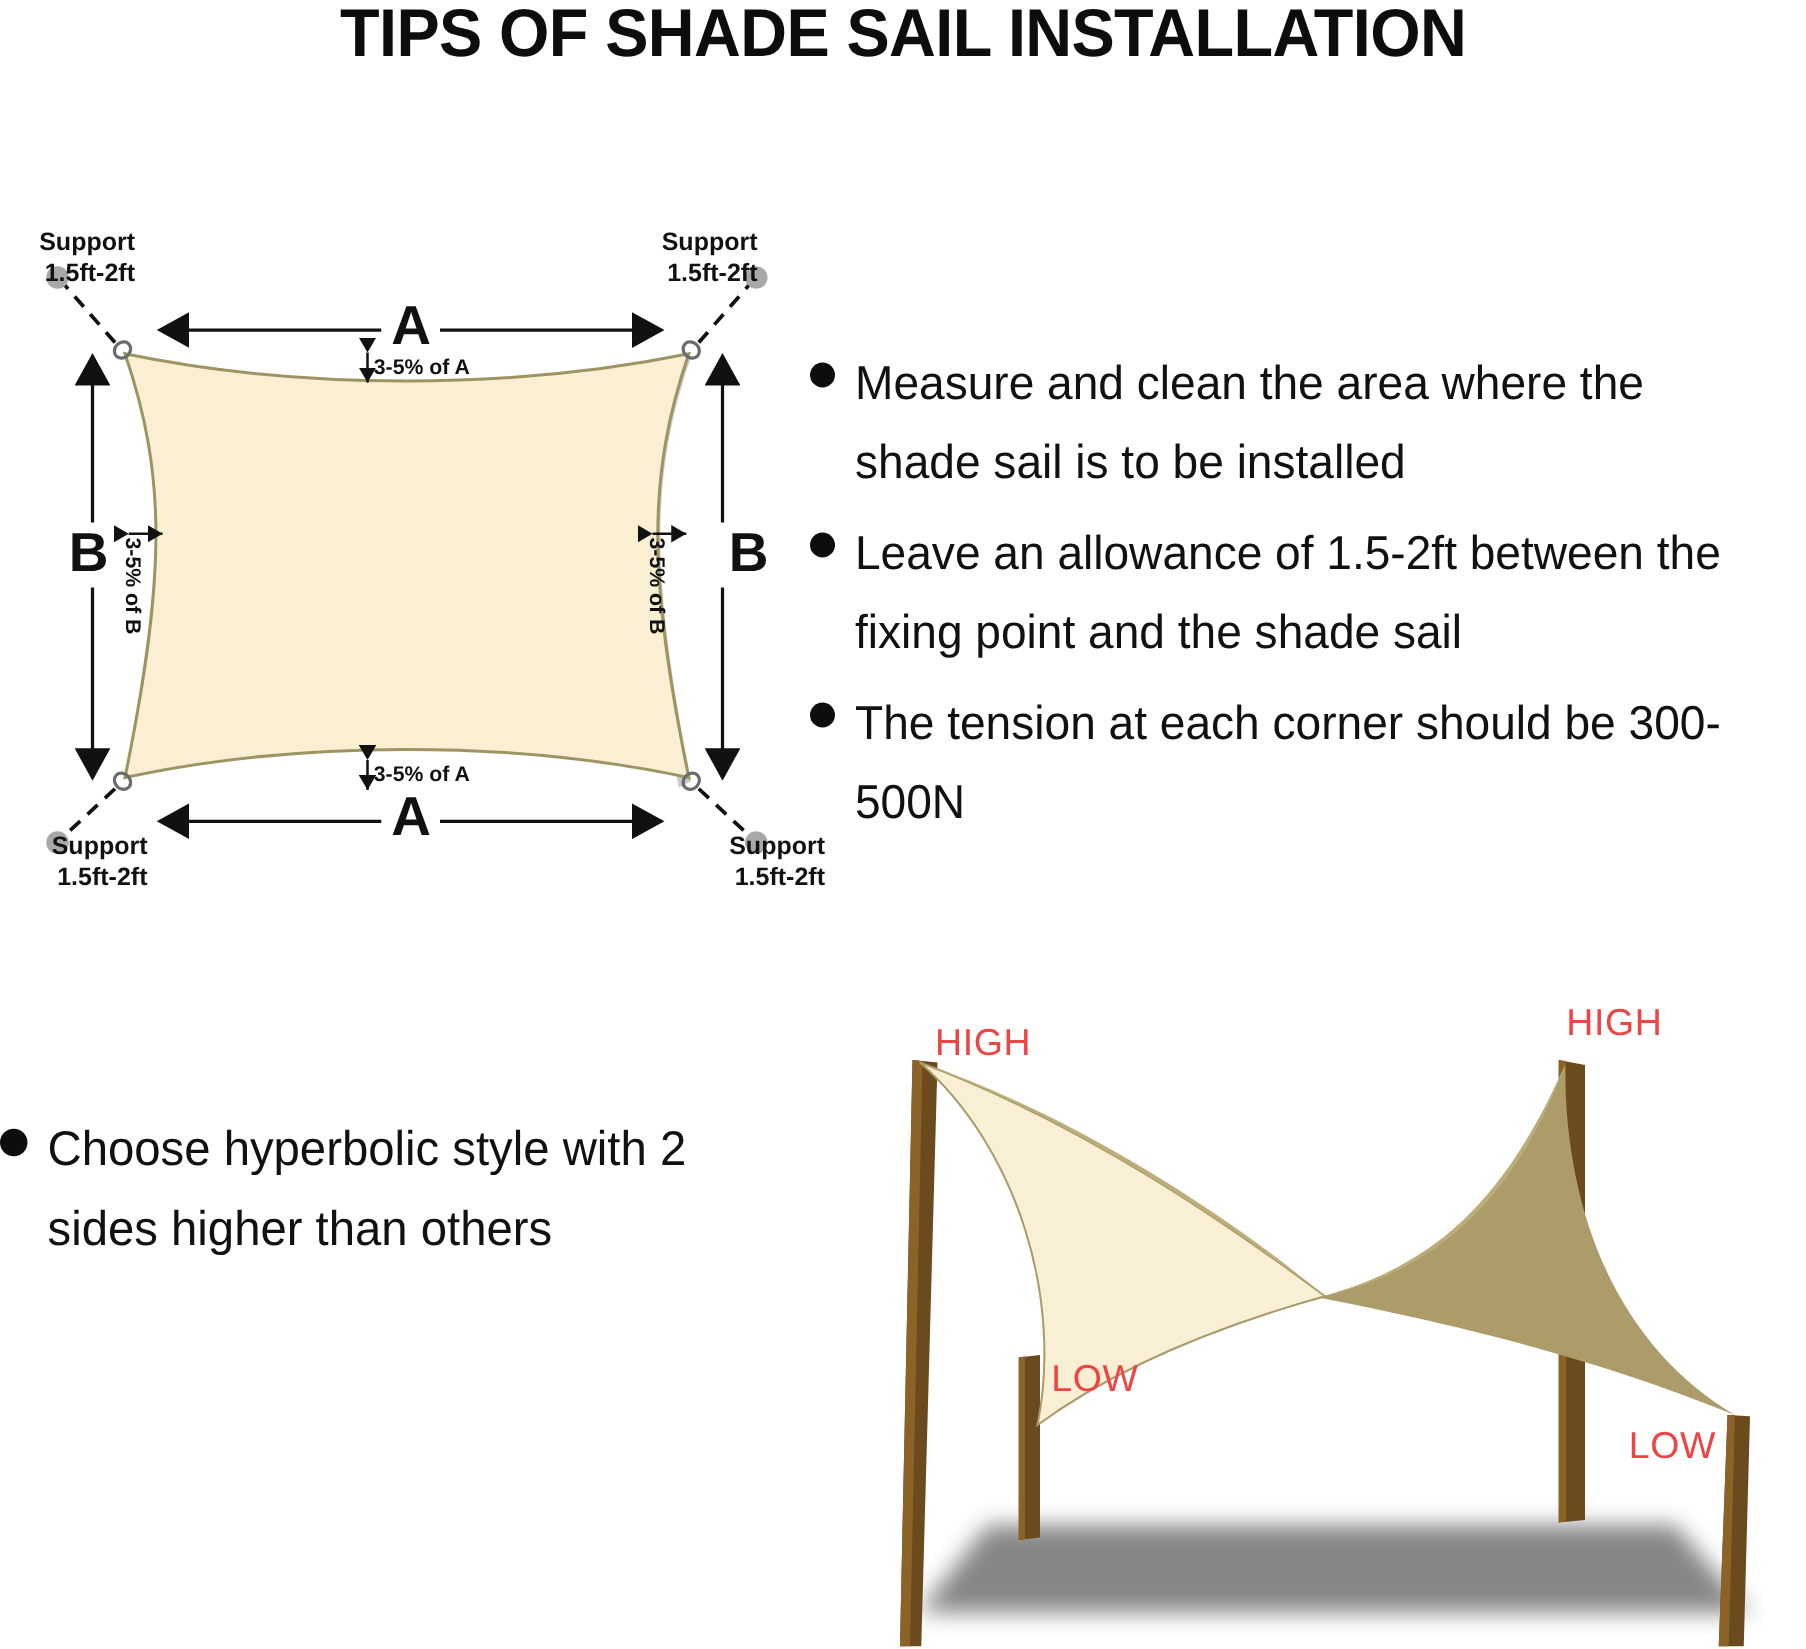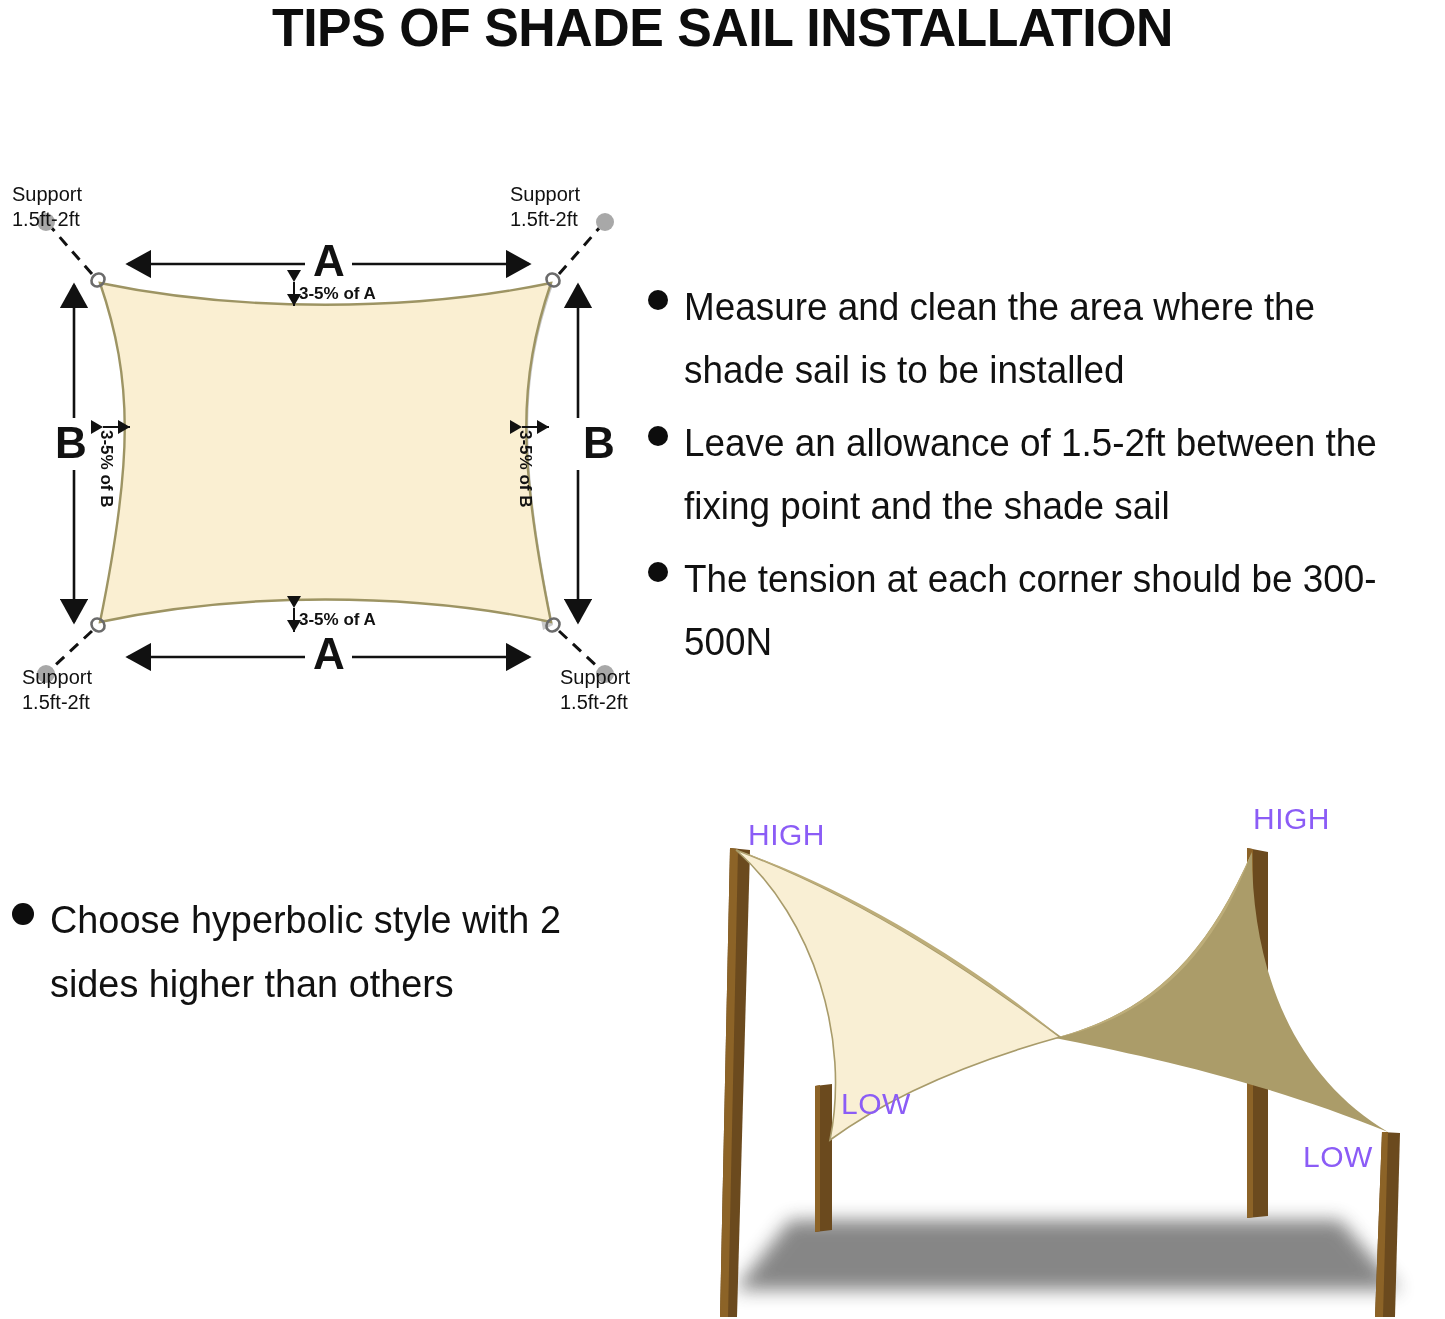--- a/index.html
+++ b/index.html
@@ -30,39 +30,39 @@
   }
 
   
   #list-right{left:648px;top:276px;width:800px;}
   #list-right .bullet-row{margin-bottom:10px;}
   #list-right .bullet-dot{width:20px;height:20px;margin-top:14px;margin-right:16px;}
   #list-right .bullet-text{font-size:38px;line-height:63px;
        transform:scaleX(0.97);transform-origin:0 0;}
 
   
-  #list-left{left:12px;top:888px;width:620px;}
+  #list-left{left:0;top:888px;width:620px;}
   #list-left .bullet-row{margin-bottom:10px;}
   #list-left .bullet-dot{width:22px;height:22px;margin-top:15px;margin-right:16px;}
   #list-left .bullet-text{font-size:39px;line-height:64px;
        transform:scaleX(0.97);transform-origin:0 0;}
 
   
   .dg-label{
     position:absolute;font-family:"Liberation Sans","DejaVu Sans",sans-serif;
     font-weight:bold;color:#111;white-space:nowrap;
   }
-  .support-lbl{font-size:20px;line-height:25px;font-weight:normal;text-align:left;}
+  .support-lbl{font-size:20px;line-height:25px;font-weight:bold;text-align:right;}
   .pct-lbl{font-size:17px;font-weight:bold;}
   .pct-rot{transform:rotate(90deg);transform-origin:0 0;}
   .big-dim{font-size:44px;font-weight:bold;}
 
   .hl-lbl{
     position:absolute;font-family:"Liberation Sans","DejaVu Sans",sans-serif;
-    font-size:30px;color:#8b5cf6;white-space:nowrap;letter-spacing:0.5px;
+    font-size:30px;color:#ef4444;white-space:nowrap;letter-spacing:0.5px;
   }
 </style>
 </head>
 <body>
 
 <div id="title">TIPS OF SHADE SAIL INSTALLATION</div>
 
 <svg class="canvas" width="660" height="740" viewBox="0 0 660 740">
 
   <path d="M 553 285

